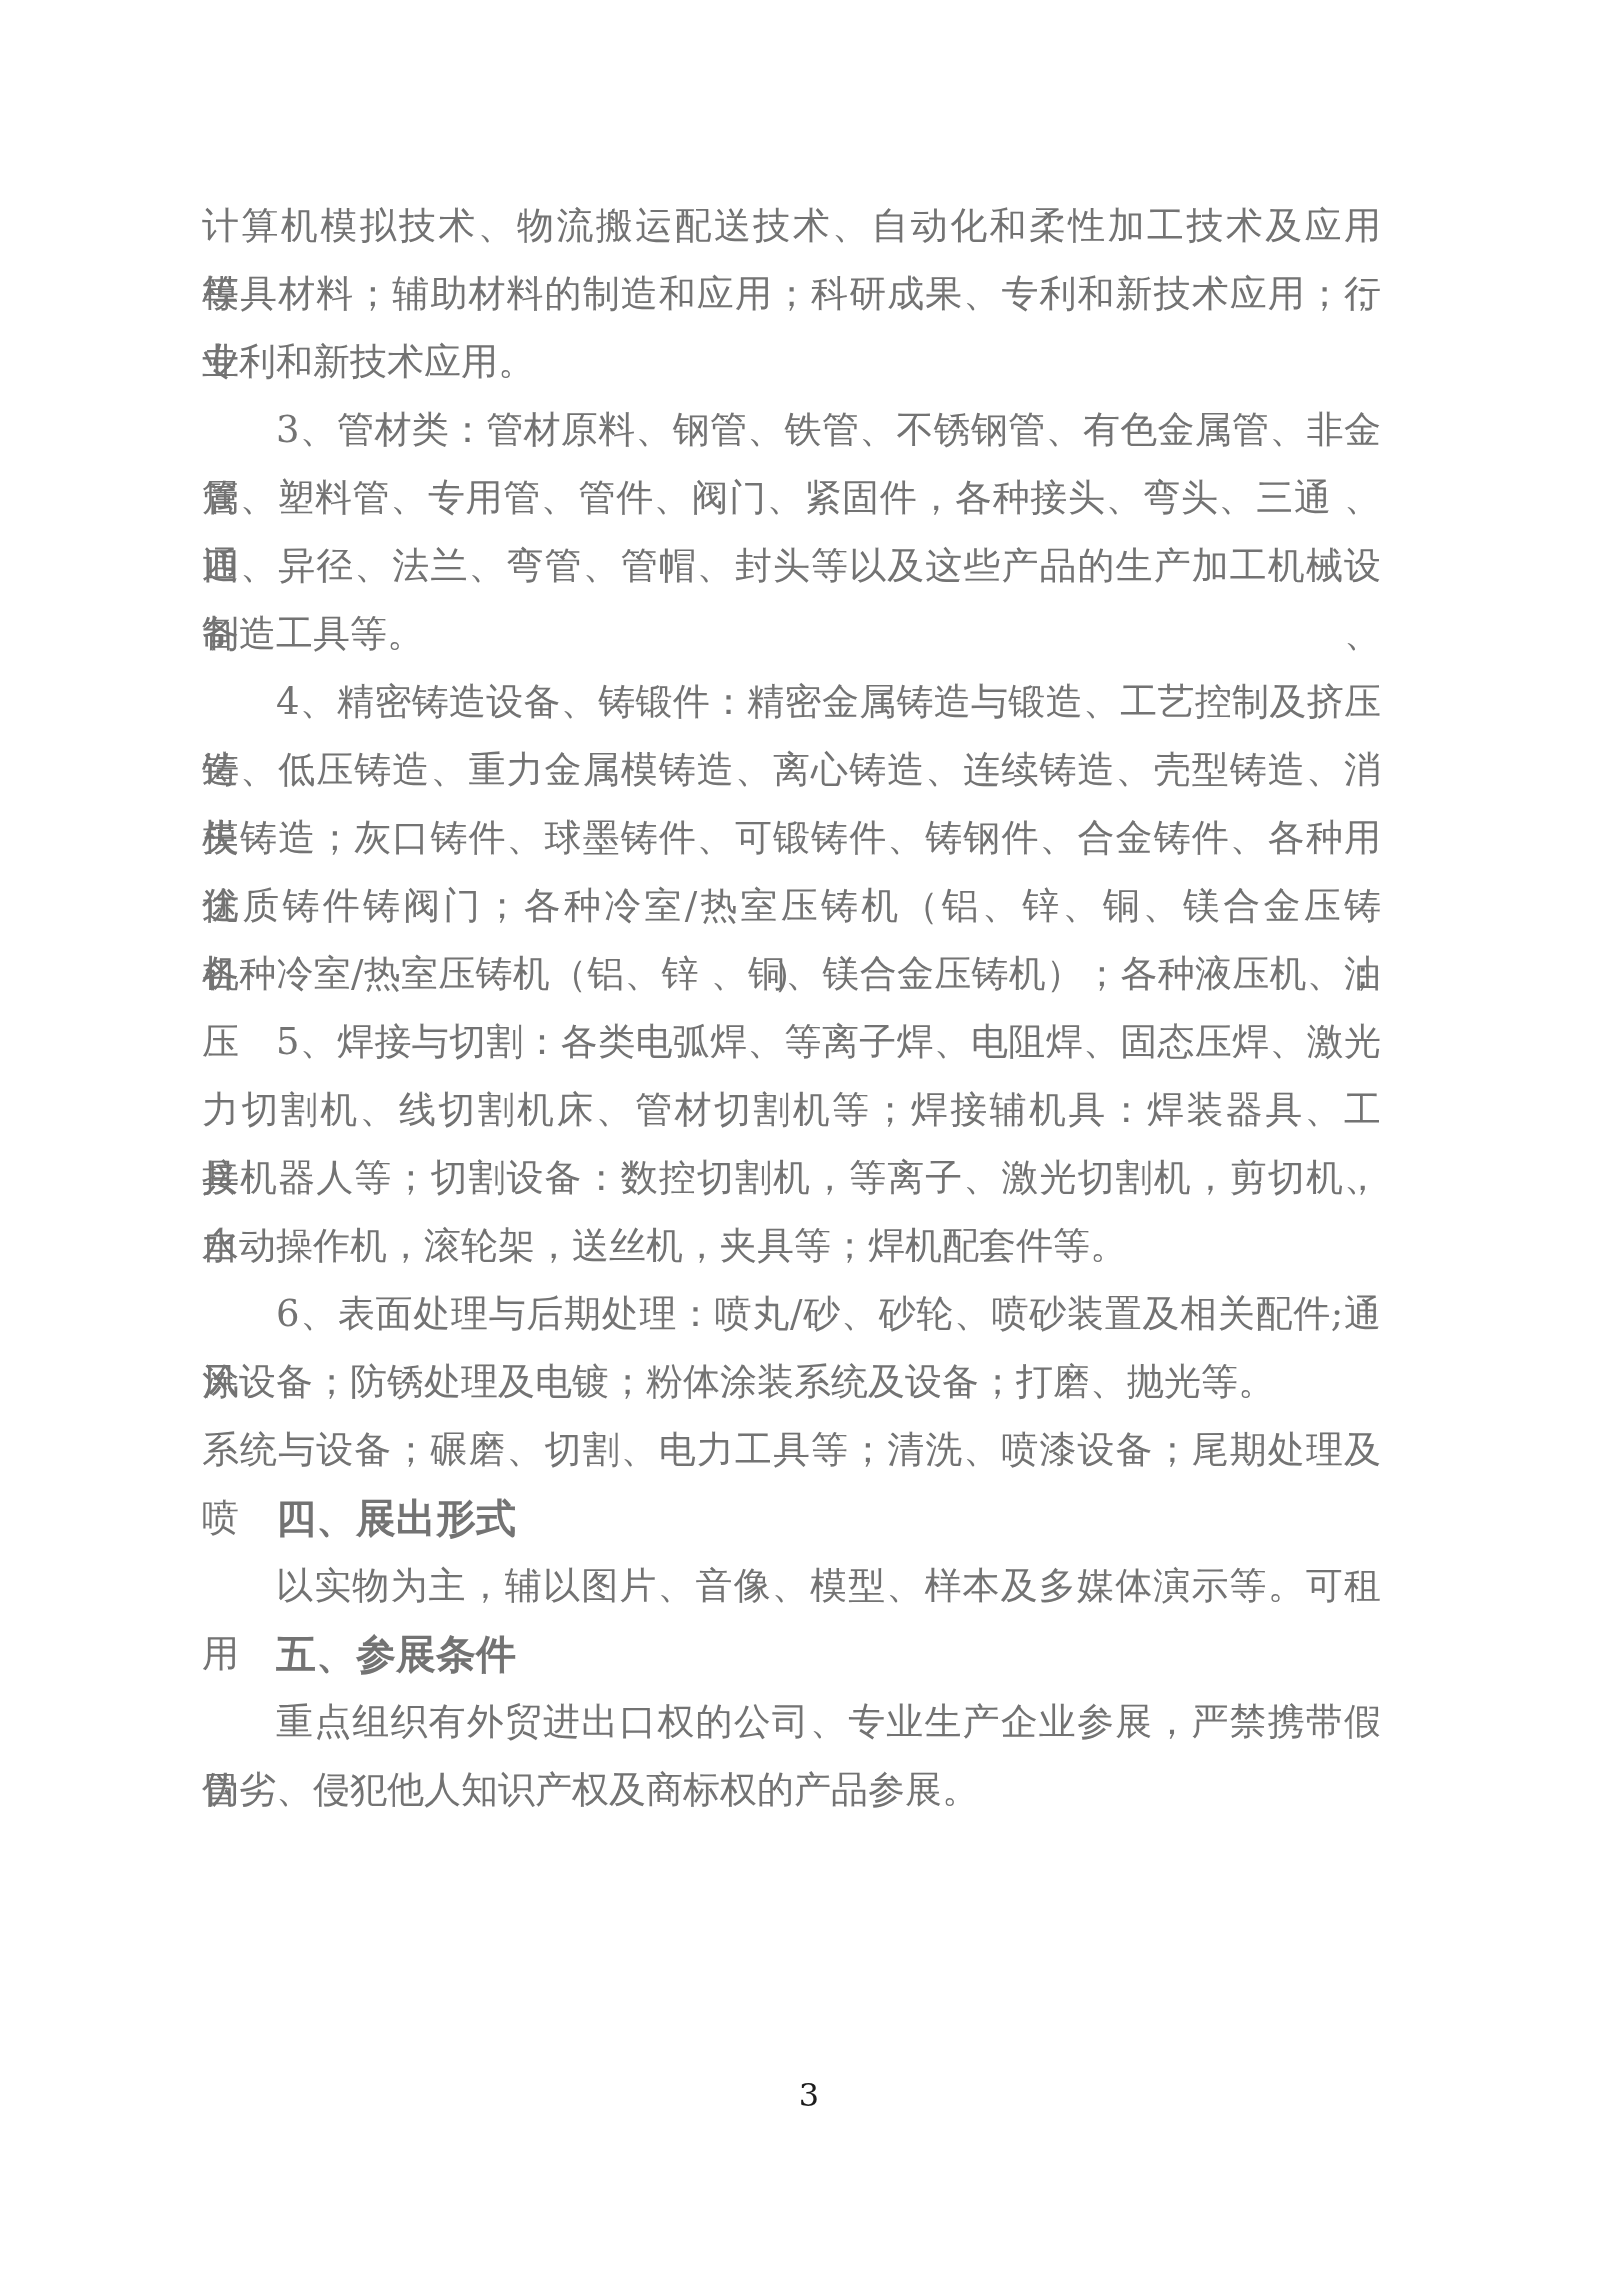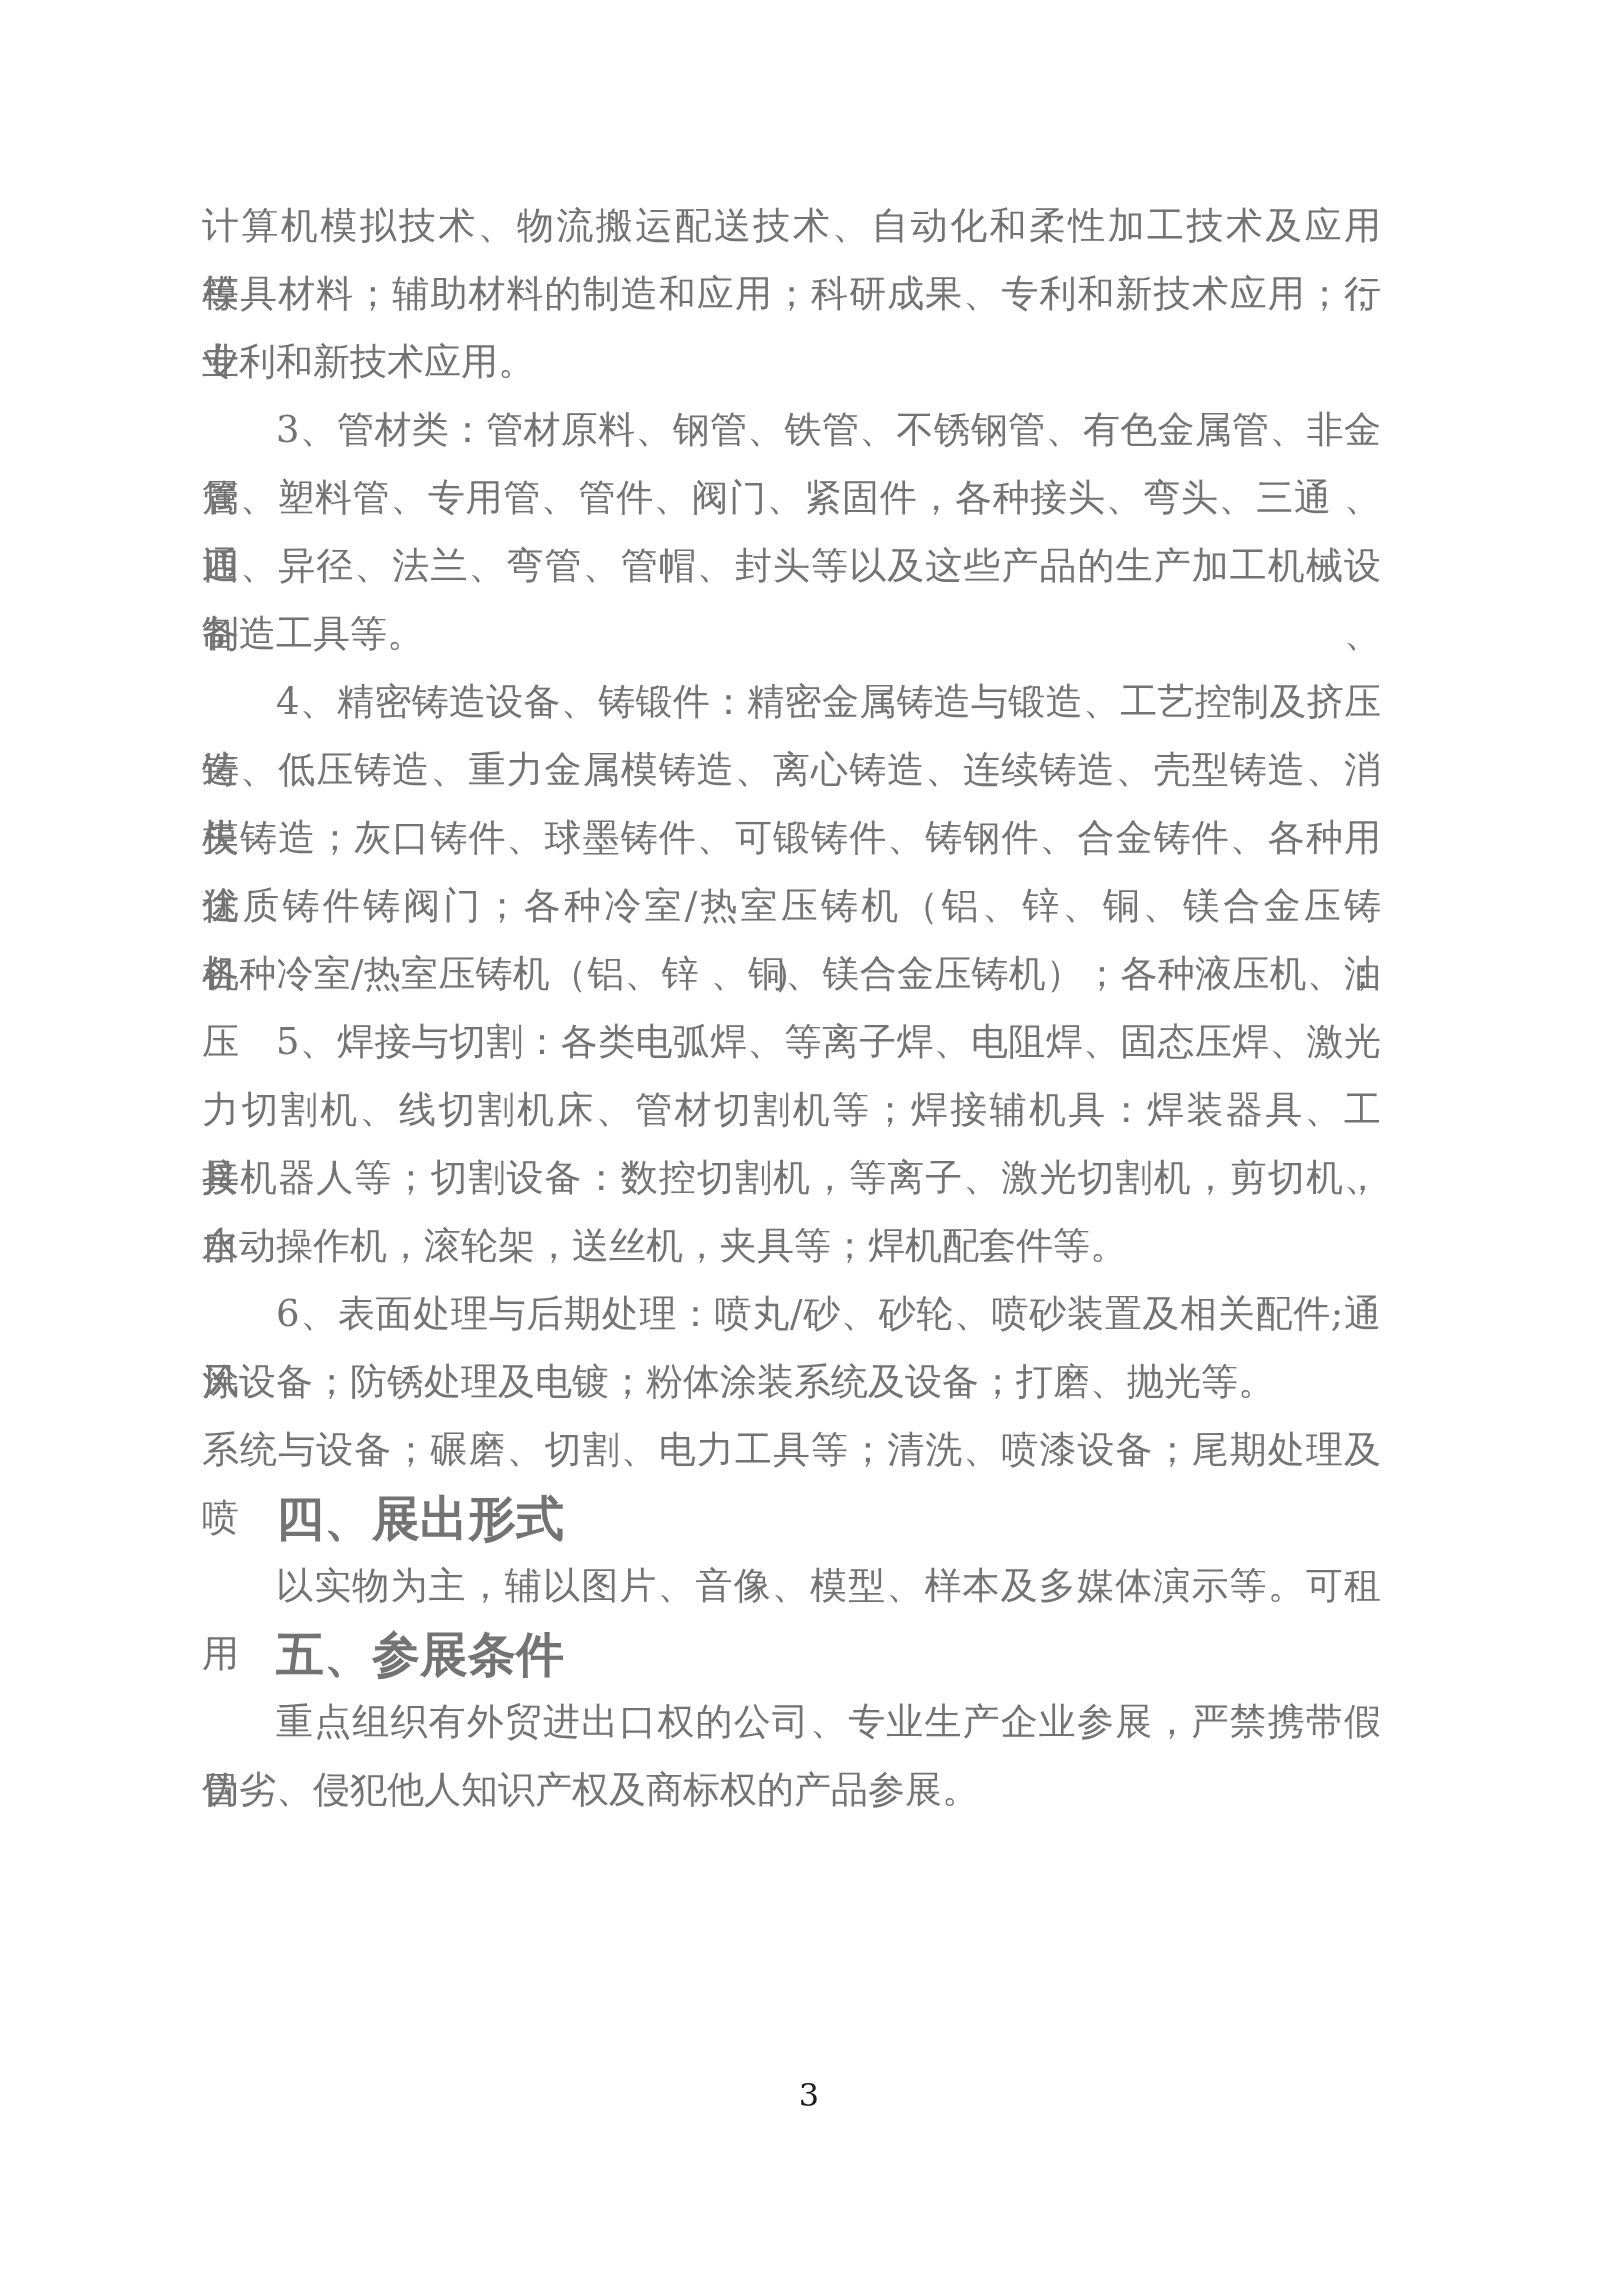--- a/index.html
+++ b/index.html
@@ -36,21 +36,21 @@
     text-align: justify;
     text-align-last: justify;
   }
   .line.indent {
     text-indent: 74px;
   }
   .line.bold {
     font-weight: 700;
   }
   .block.heading .line {
-    font-size: 48px;
+    font-size: 40px;
     height: 68px;
     line-height: 68px;
     font-weight: 700;
   }
   .page-number {
     position: absolute;
     left: 0;
     top: 2076px;
     width: 1618px;
     text-align: center;

